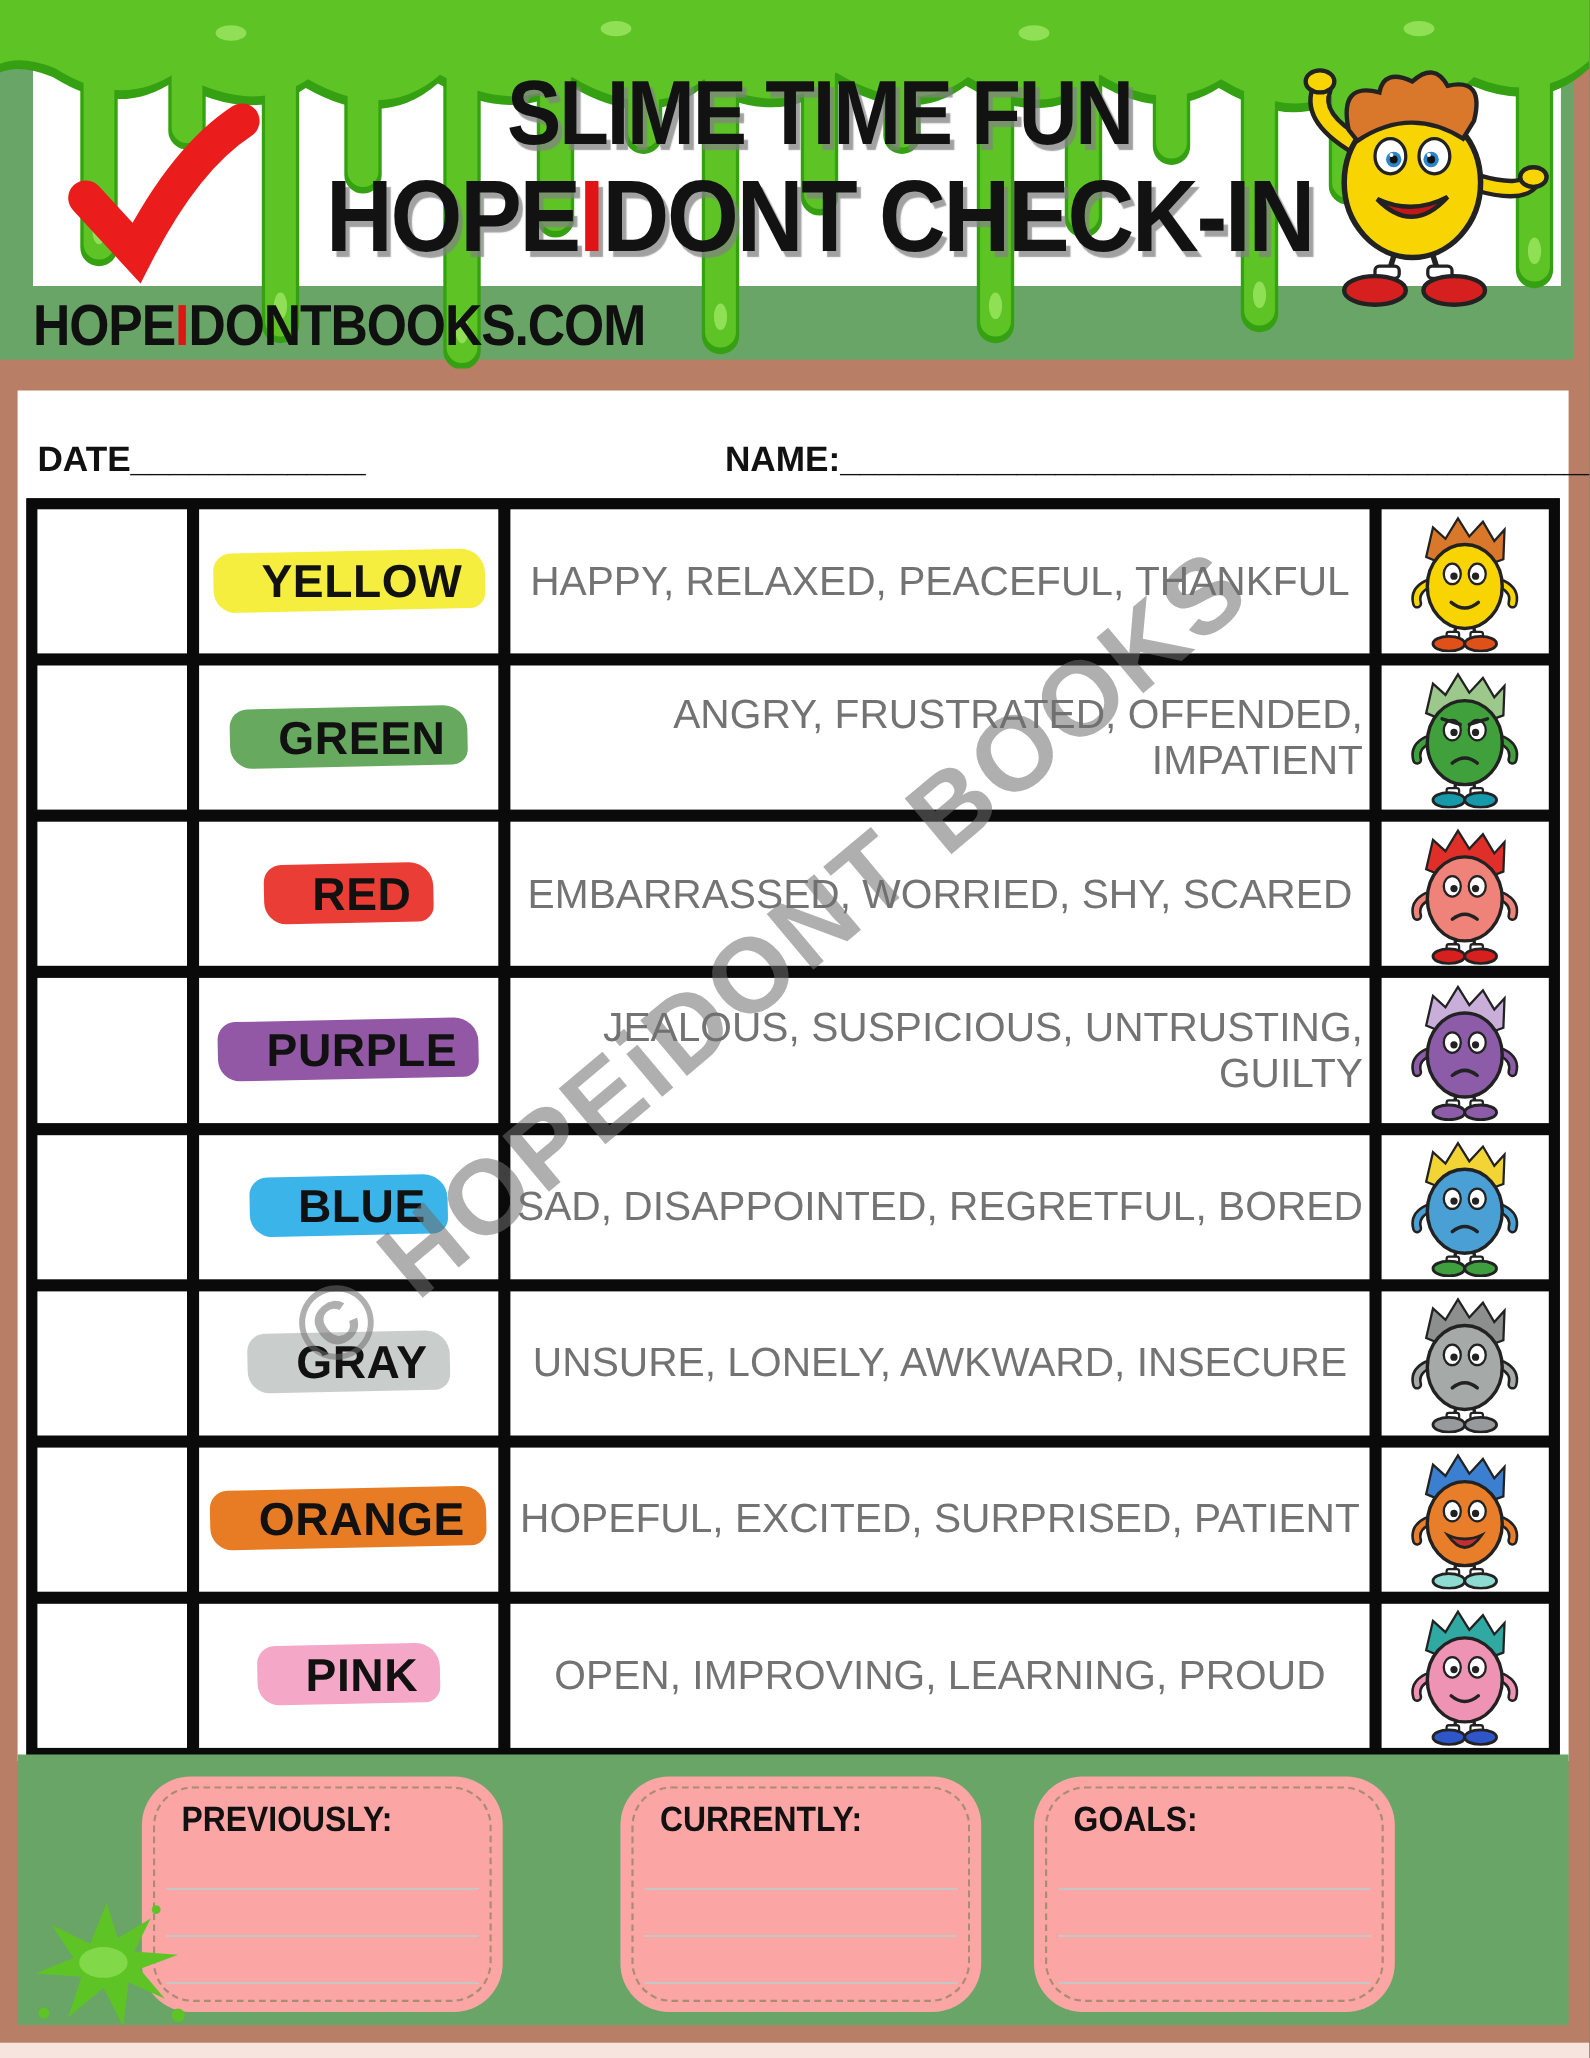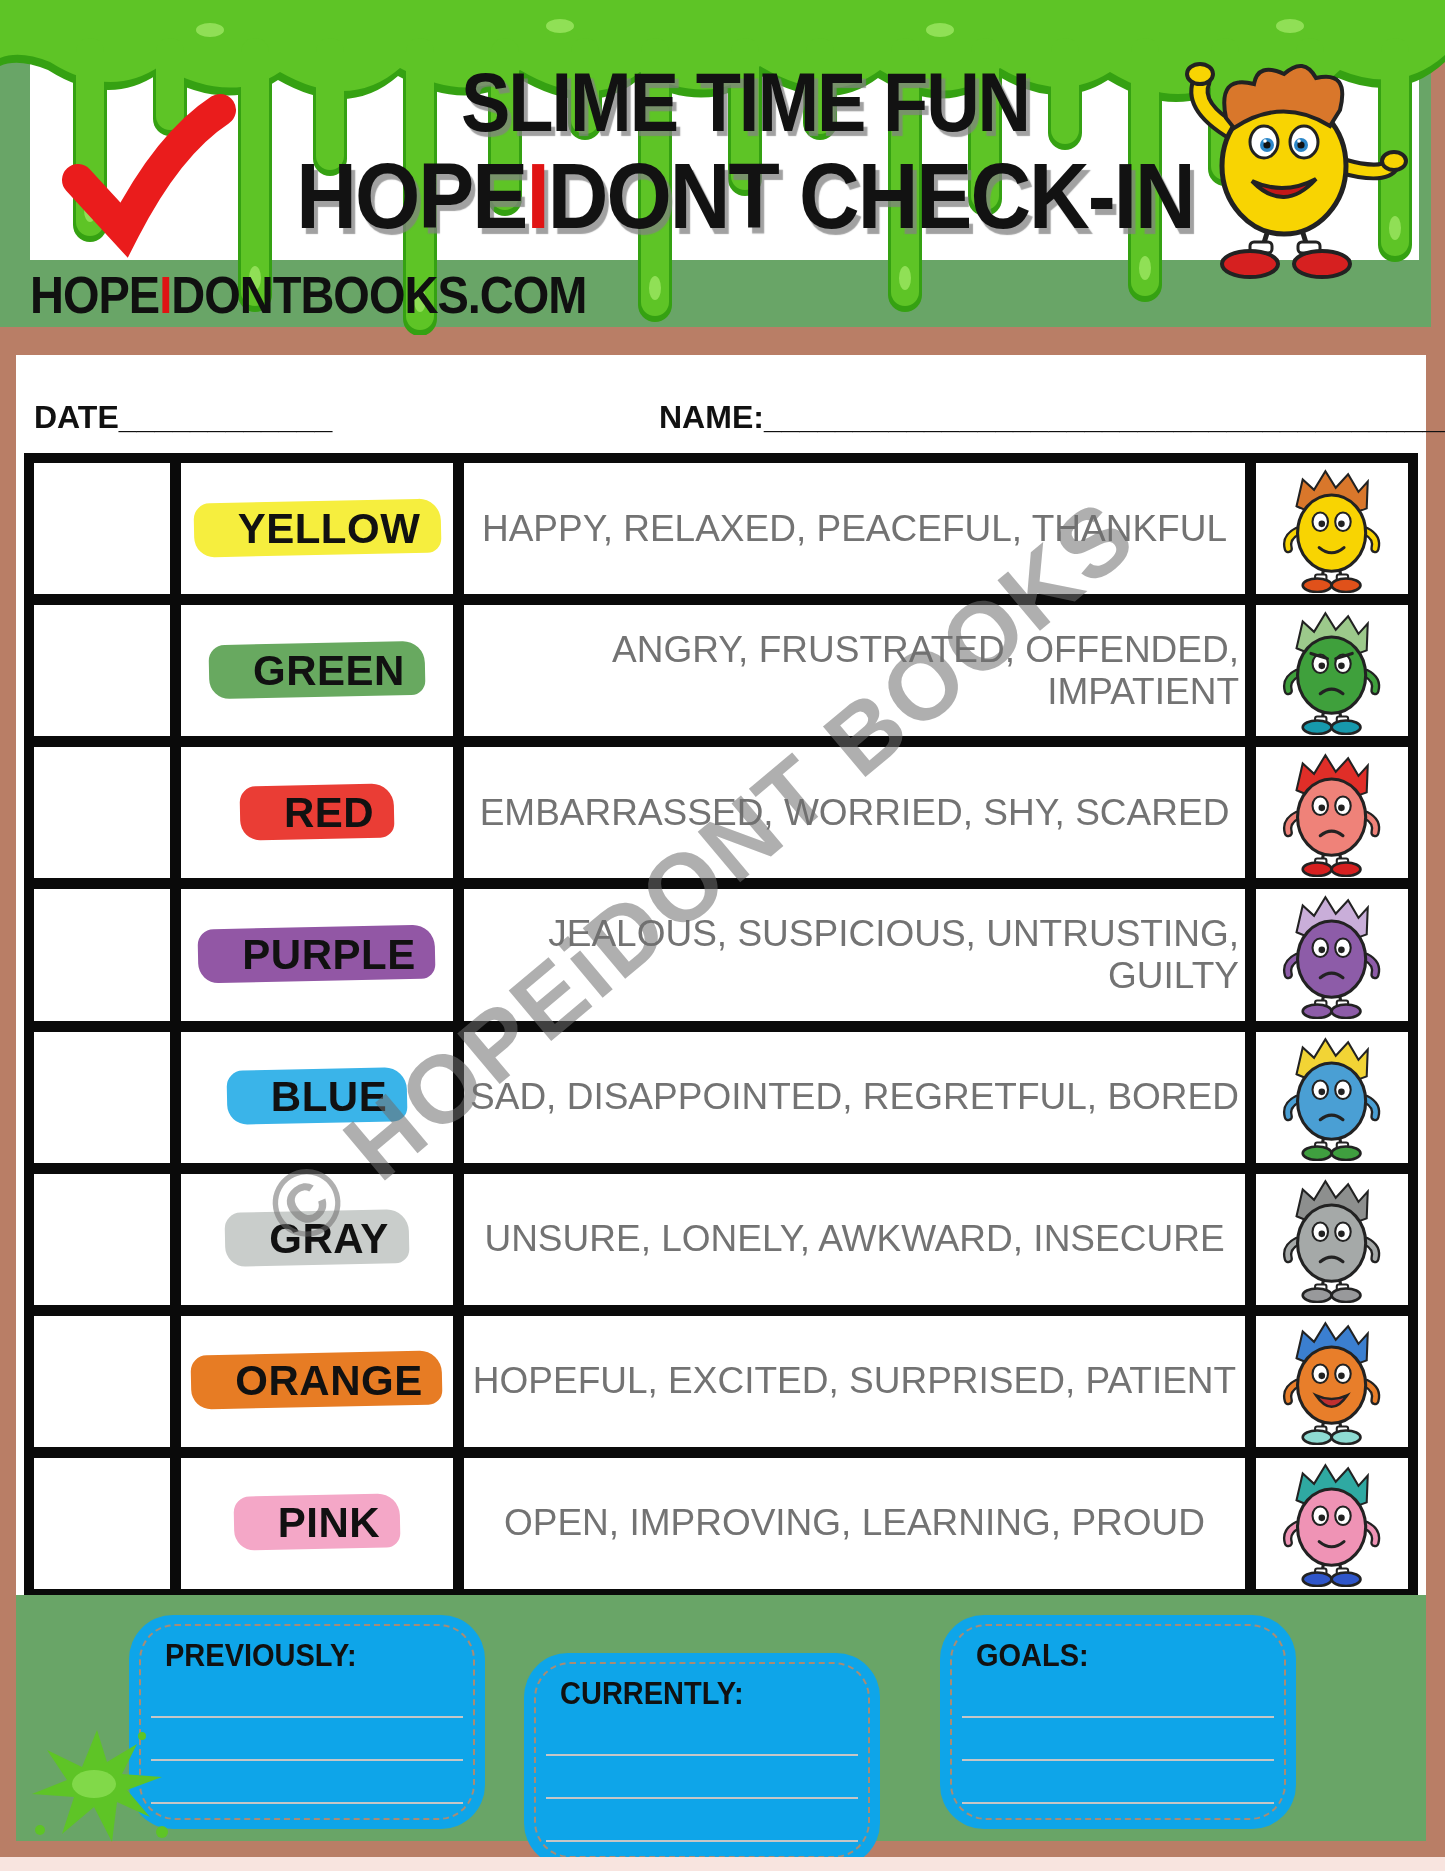--- a/index.html
+++ b/index.html
@@ -48,28 +48,28 @@
   
   .wm-diag{position:absolute;left:140px;top:818px;width:1120px;text-align:center;z-index:20;
            font-size:96px;font-weight:bold;letter-spacing:3px;white-space:nowrap;
            color:rgba(110,110,110,0.55);transform:rotate(-40deg);pointer-events:none;}
   .wm-bottom{position:absolute;left:0;top:1796px;width:1445px;text-align:center;z-index:30;
              font-size:33px;font-weight:bold;color:#ffffff;
              text-shadow:2px 2px 2px rgba(70,70,70,0.75);pointer-events:none;}
 
   
   .footer-band{position:absolute;left:16px;top:1595px;width:1410px;height:246px;background:#69a567;}
-  .fbox{position:absolute;top:20px;width:356px;height:214px;background:#0ea5e9;border-radius:44px;}
+  .fbox{position:absolute;top:20px;width:328px;height:214px;background:#fca5a5;border-radius:44px;}
   .fbox .dash{position:absolute;left:10px;right:10px;top:9px;bottom:9px;
               border:2px dashed #a98c74;border-radius:36px;pointer-events:none;}
   .fbox .blabel{position:absolute;left:36px;top:22px;font-size:29px;font-weight:600;color:#111;
                 transform:scaleY(1.1);transform-origin:left top;}
   .fbox .lines{position:absolute;left:22px;right:22px;top:60px;bottom:14px;
                background:repeating-linear-gradient(to bottom,transparent 0 41px,#c6c6c6 41px 43px);}
-  .fbox-1{left:113px;} .fbox-2{left:508px;margin-top:38px;} .fbox-3{left:924px;}
+  .fbox-1{left:113px;} .fbox-2{left:548px;} .fbox-3{left:924px;}
   .splat{position:absolute;left:22px;top:1722px;z-index:25;}
   .bottom-strip{position:absolute;left:0;bottom:0;width:1445px;height:14px;background:#f8e4df;}
 </style>
 </head>
 <body>
 
 <div class="page">
 
   <div class="header-bg"></div>
   <div class="banner"></div>

